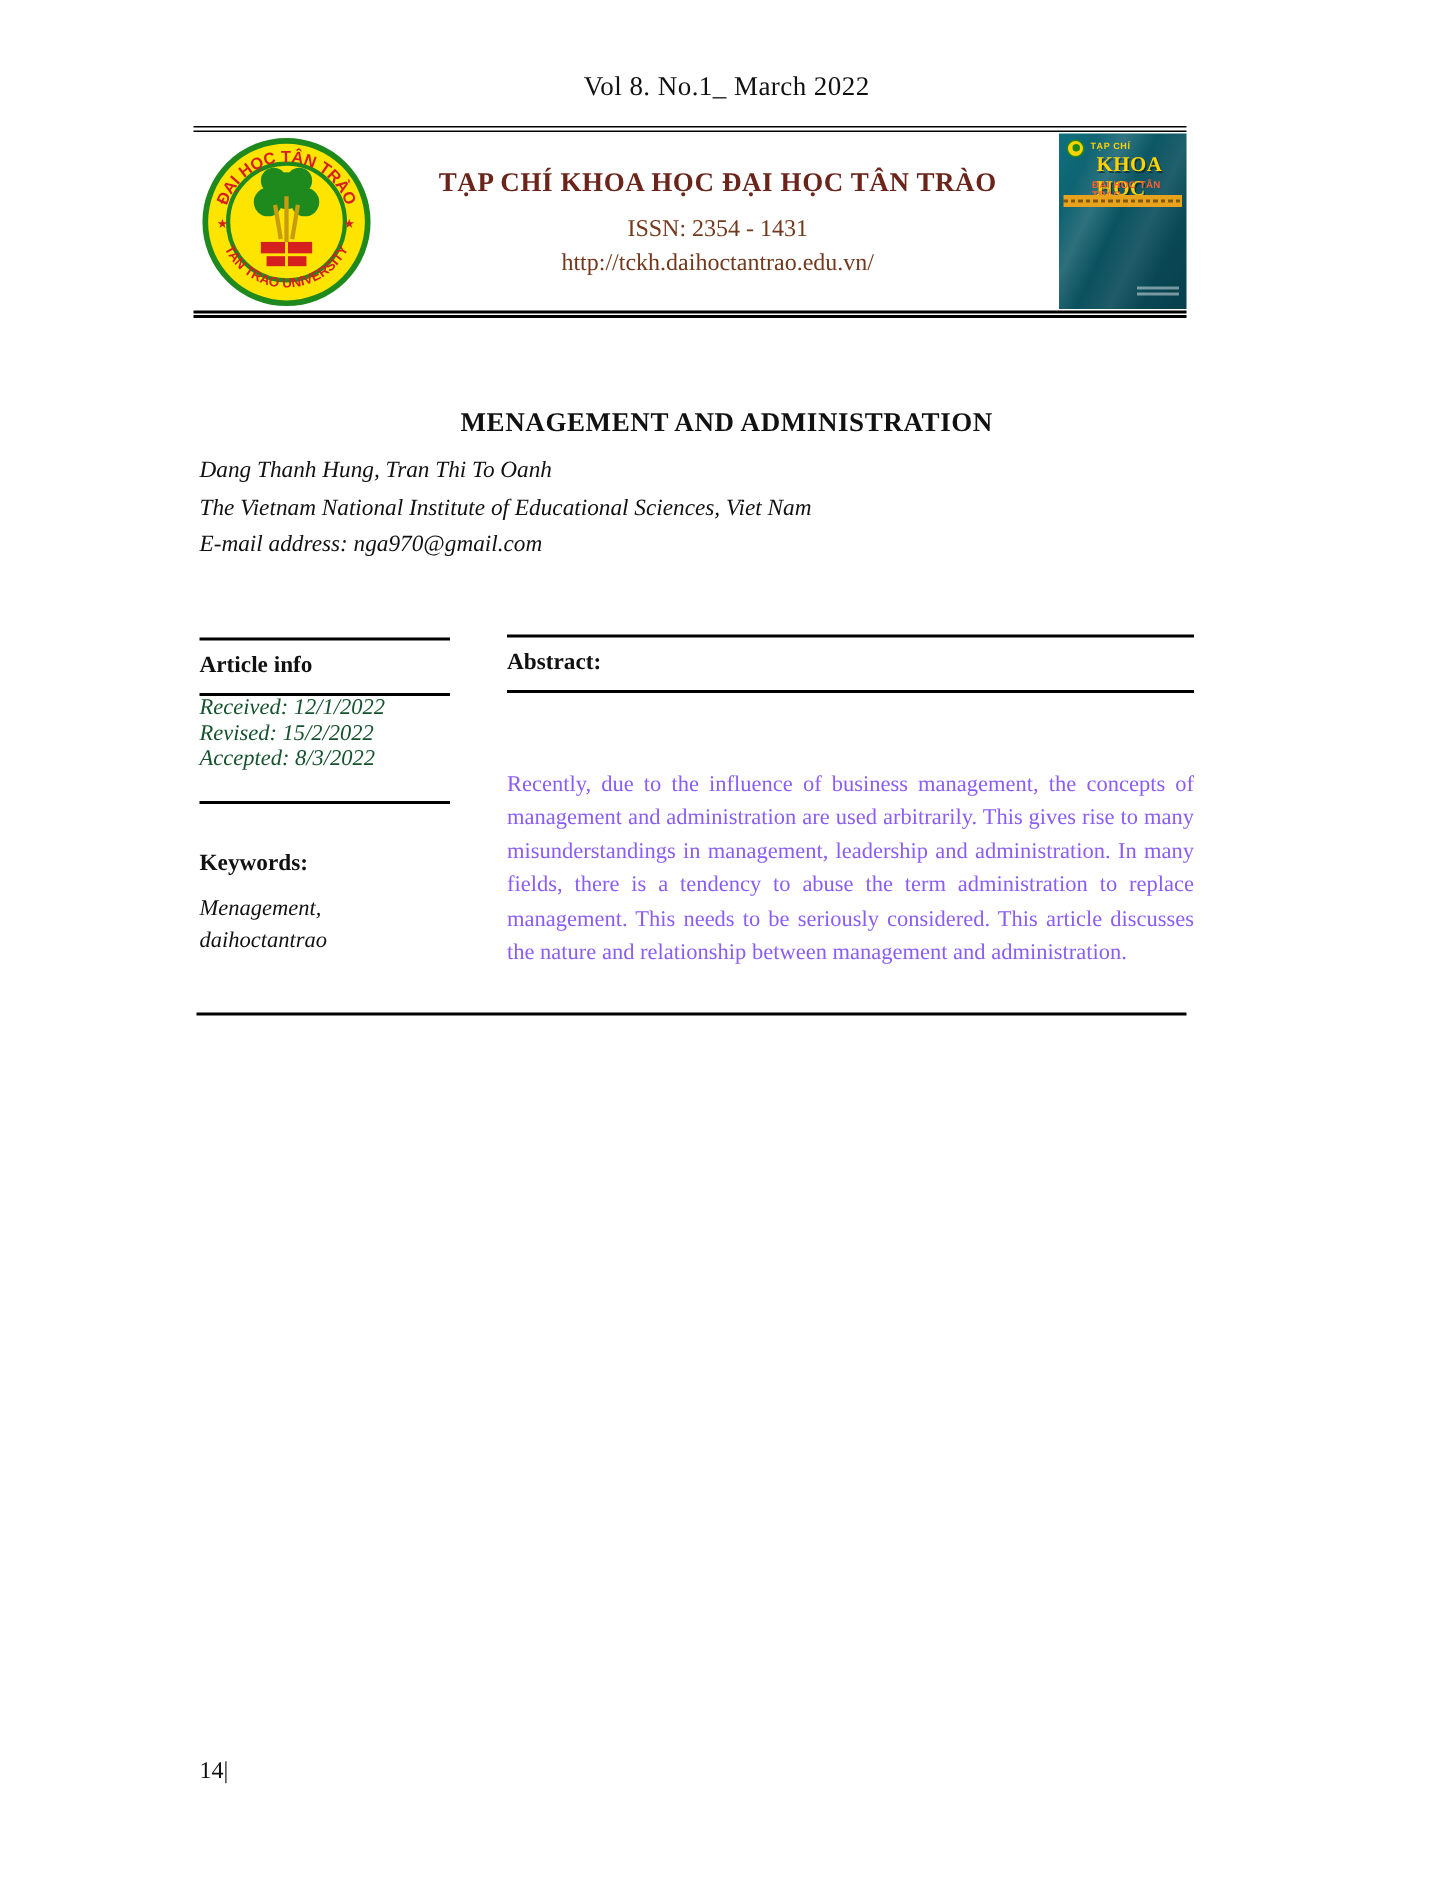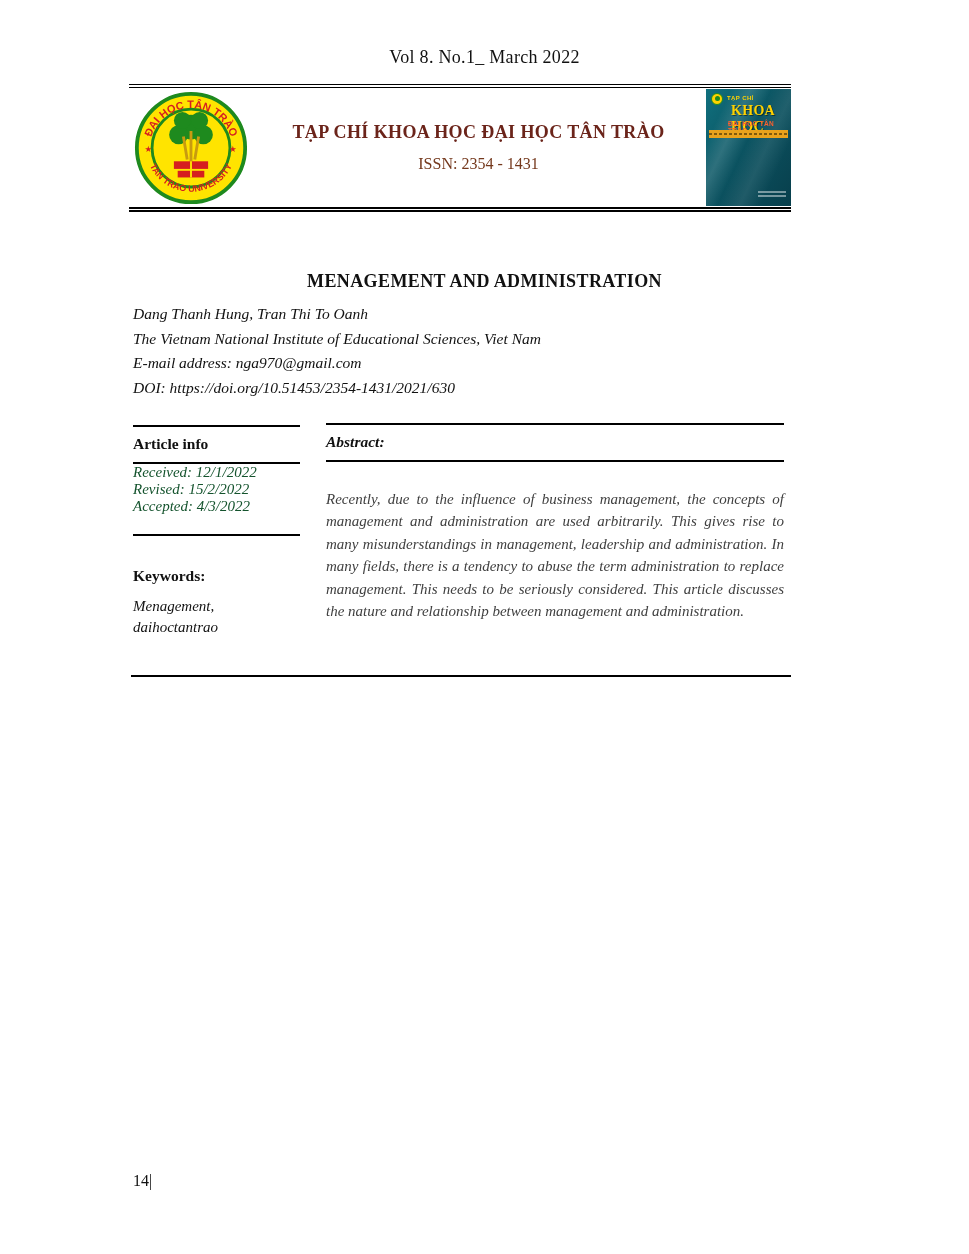--- a/index.html
+++ b/index.html
@@ -83,31 +83,31 @@
   .article-title {
     position:absolute; top:251px; left:0; width:100%; text-align:center;
     font-size:18px; font-weight:bold; letter-spacing:.4px; color:#111;margin-top:20px;
   }
   .author-block { position:absolute; top:302px; left:133px; width:620px; }
   .author-block div {
     font-style:italic; font-size:15.5px; line-height:24.5px; color:#111;
   }
   
   .left-col  { position:absolute; top:425px; left:133px; width:167px; }
-  .right-col { position:absolute; top:423px; left:326px; width:458px;font-style:italic; }
+  .right-col { position:absolute; top:423px; left:338px; width:458px; }
   .rule-box {
     border-top:2px solid #000; border-bottom:2px solid #000;
     padding:8px 0 9px; font-size:15.5px; font-weight:bold; color:#111;
   }
   .date-line { font-style:italic; font-size:15px; color:#14532d; }
   .left-divider { border-top:2px solid #000; margin-top:19px; }
   .kw-heading { font-weight:bold; font-size:15.5px; margin-top:31px; color:#111; }
   .kw-text { font-style:italic; font-size:15px; line-height:21px; margin-top:11px; color:#111; }
   .abstract-body {
-    margin-top:26px; font-size:15px; line-height:22.4px; color:#404040;
+    margin-top:50px; font-size:15px; line-height:22.4px; color:#8b5cf6;
     text-align:justify;
   }
   .bottom-rule {
     position:absolute; top:675px; left:131px; width:660px;
     border-top:2px solid #000;
   }
   .page-num {
     position:absolute; top:1172px; left:133px; font-size:16px; color:#111;
   }
 </style>
@@ -146,20 +146,21 @@
           <rect x="42" y="74" width="36" height="8" fill="#d61f1f"></rect>
           <rect x="46" y="84" width="28" height="7" fill="#d61f1f"></rect>
           <line x1="60" y1="74" x2="60" y2="91" stroke="#ffe400" stroke-width="2"></line>
         </g>
       </svg>
     </div>
 
     <div class="header-center">
       <div class="journal-title">TẠP CHÍ KHOA HỌC ĐẠI HỌC TÂN TRÀO</div>
       <div class="journal-issn">ISSN: 2354 - 1431</div>
+      <div class="journal-url">http://tckh.daihoctantrao.edu.vn/</div>
     </div>
 
     <div class="cover">
       <span class="cover-logo"></span>
       <div class="cover-tagline">TẠP CHÍ</div>
       <div class="cover-title">KHOA HỌC</div>
       <div class="cover-subtitle">ĐẠI HỌC TÂN TRÀO</div>
       <div class="cover-bar"></div>
       <div class="cover-bottomtext">
           <i></i>
@@ -168,28 +169,27 @@
     </div>
 
   </div>
 
   <div class="article-title">MENAGEMENT AND ADMINISTRATION</div>
 
   <div class="author-block">
     <div>Dang Thanh Hung, Tran Thi To Oanh</div>
     <div>The Vietnam National Institute of Educational Sciences, Viet Nam</div>
     <div>E-mail address: nga970@gmail.com</div>
-    <div>DOI: https://doi.org/10.51453/2354-1431/2021/630</div>
   </div>
 
   <div class="left-col">
     <div class="rule-box">Article info</div>
     <div class="date-line">Received: 12/1/2022</div>
     <div class="date-line">Revised: 15/2/2022</div>
-    <div class="date-line">Accepted: 4/3/2022</div>
+    <div class="date-line">Accepted: 8/3/2022</div>
     <div class="left-divider"></div>
     <div class="kw-heading">Keywords:</div>
     <div class="kw-text">Menagement, daihoctantrao</div>
   </div>
 
   <div class="right-col">
     <div class="rule-box">Abstract:</div>
     <div class="abstract-body">Recently, due to the influence of business management, the concepts of management and administration are used arbitrarily. This gives rise to many misunderstandings in management, leadership and administration. In many fields, there is a tendency to abuse the term administration to replace management. This needs to be seriously considered. This article discusses the nature and relationship between management and administration.</div>
   </div>
 

